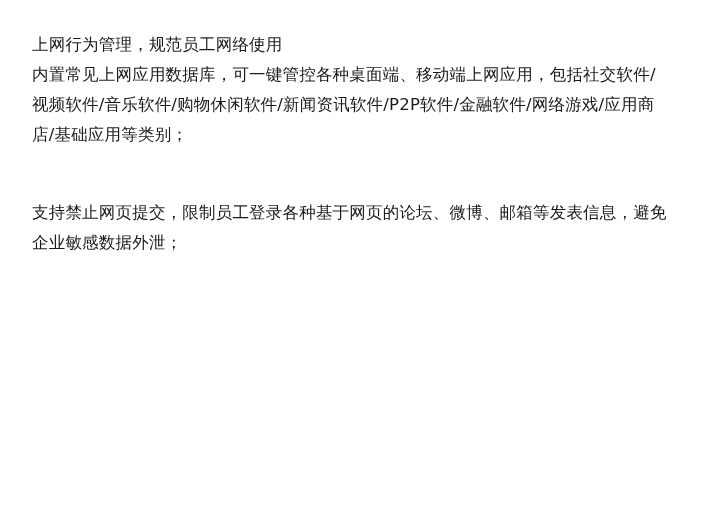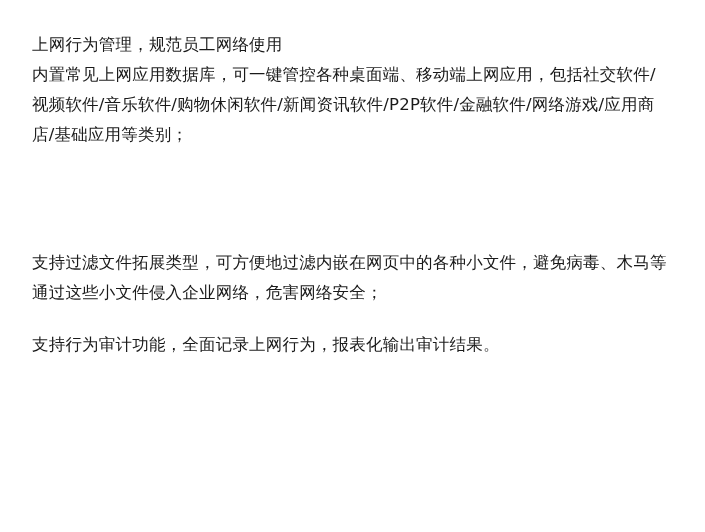--- a/index.html
+++ b/index.html
@@ -39,22 +39,21 @@
 <div class="page">
 
   <div class="block">上网行为管理，规范员工网络使用
 内置常见上网应用数据库，可一键管控各种桌面端、移动端上网应用，包括社交软件/视频软件/音乐软件/购物休闲软件/新闻资讯软件/P2P软件/金融软件/网络游戏/应用商店/基础应用等类别；</div>
 
   <div class="gap-md"></div>
 
 
   <div class="gap-sm"></div>
 
+  <div class="block">支持禁止网页提交，限制员工登录各种基于网页的论坛、微博、邮箱等发表信息，避免企业敏感数据外泄；</div>
 
   <div class="gap-lg"></div>
 
-  <div class="block">支持过滤文件拓展类型，可方便地过滤内嵌在网页中的各种小文件，避免病毒、木马等通过这些小文件侵入企业网络，危害网络安全；</div>
 
   <div class="gap-sm"></div>
 
-  <div class="block">支持行为审计功能，全面记录上网行为，报表化输出审计结果。</div>
 
 </div>
 
 </body></html>

